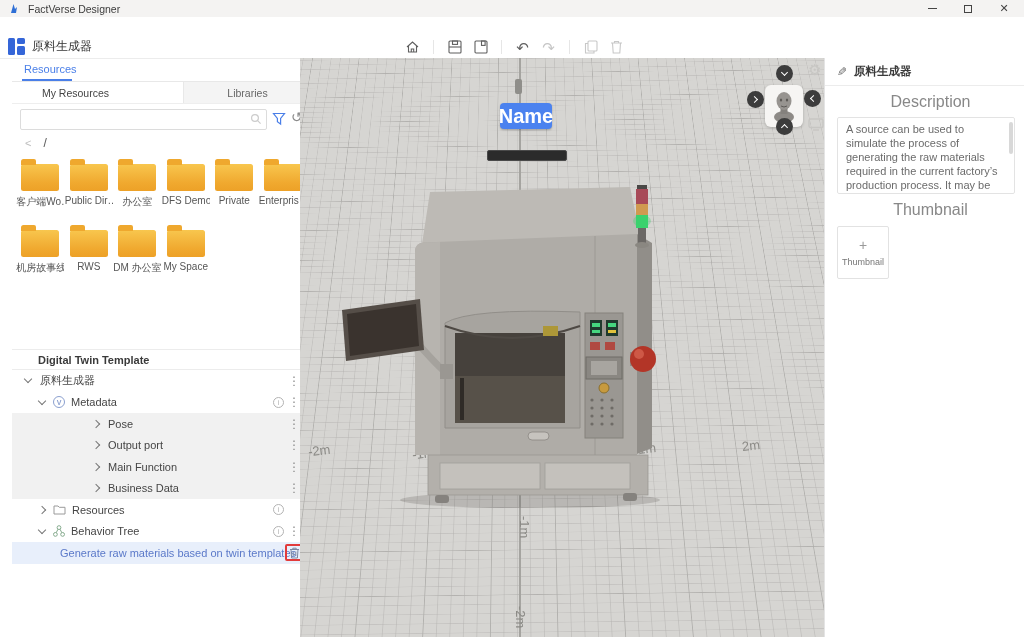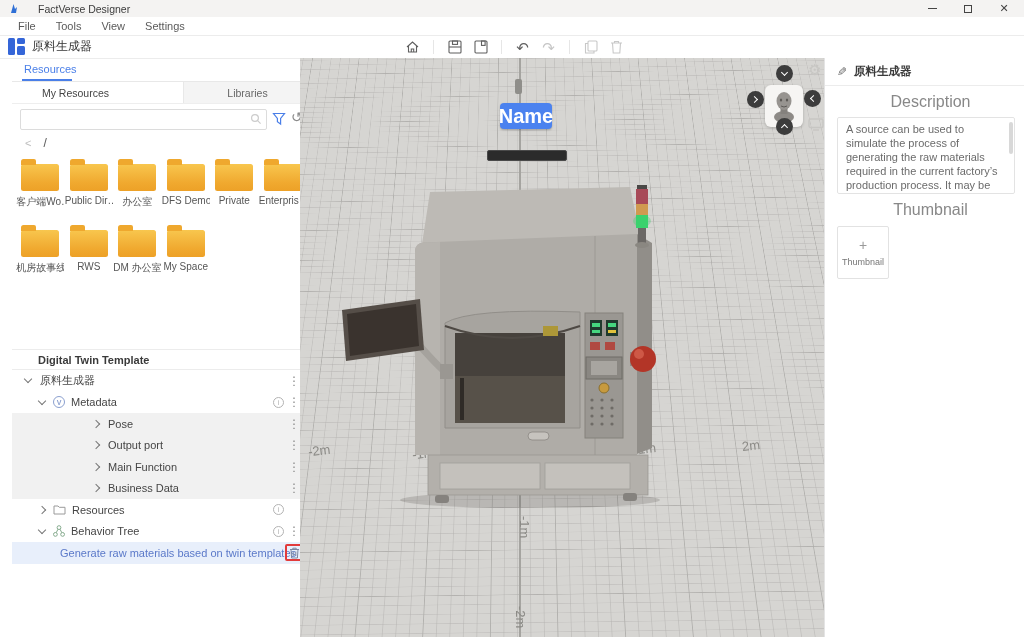--- a/index.html
+++ b/index.html
@@ -3,21 +3,21 @@
 <meta charset="utf-8">
 <style>
   * { margin:0; padding:0; box-sizing:border-box; }
   html,body { width:1024px; height:637px; overflow:hidden; }
   body { font-family:"Liberation Sans", sans-serif; background:#fff; }
   .app { position:relative; width:1024px; height:637px; background:#fff; }
 
   
   .titlebar { position:absolute; left:0; top:0; width:1024px; height:17px;
     background:#f4f3f2; display:flex; align-items:center; padding:0 8px; }
-  .titlebar .app-title { font-size:10.5px; color:#3c3c3c; margin-left:19px; }
+  .titlebar .app-title { font-size:10.5px; color:#3c3c3c; margin-left:9px; }
   .win-controls { position:absolute; right:14px; top:0; height:17px; display:flex; align-items:center; gap:24px; }
   .wc { width:12px; height:12px; display:flex; align-items:center; justify-content:center; cursor:default; }
   .wc-min-glyph { width:9px; height:1.4px; background:#444; }
   .wc-max-glyph { width:8px; height:8px; border:1.2px solid #444; }
   .wc-close-glyph { font-size:11px; color:#444; line-height:1; }
 
   
   .menubar { position:absolute; left:0; top:17px; width:1024px; height:19px; background:#fff;
     border-bottom:1px solid #ececec; display:flex; align-items:center; padding-left:18px; gap:20px; }
   .menu-item { font-size:11px; color:#5a5a5a; }
@@ -164,26 +164,20 @@
         </div>
       <div class="wc">
           <div class="wc-max-glyph"></div>
         </div>
       <div class="wc">
           <span class="wc-close-glyph">✕</span>
         </div>
     </div>
   </div>
 
-  <div class="menubar">
-    <span class="menu-item">File</span>
-    <span class="menu-item">Tools</span>
-    <span class="menu-item">View</span>
-    <span class="menu-item">Settings</span>
-  </div>
 
   <div class="toolbar">
     <div class="proj">
       <div class="proj-icon">
         <div class="b tall"></div>
           <div class="b"></div>
           <div class="b"></div>
       </div>
       <span class="proj-name">原料生成器</span>
     </div>

